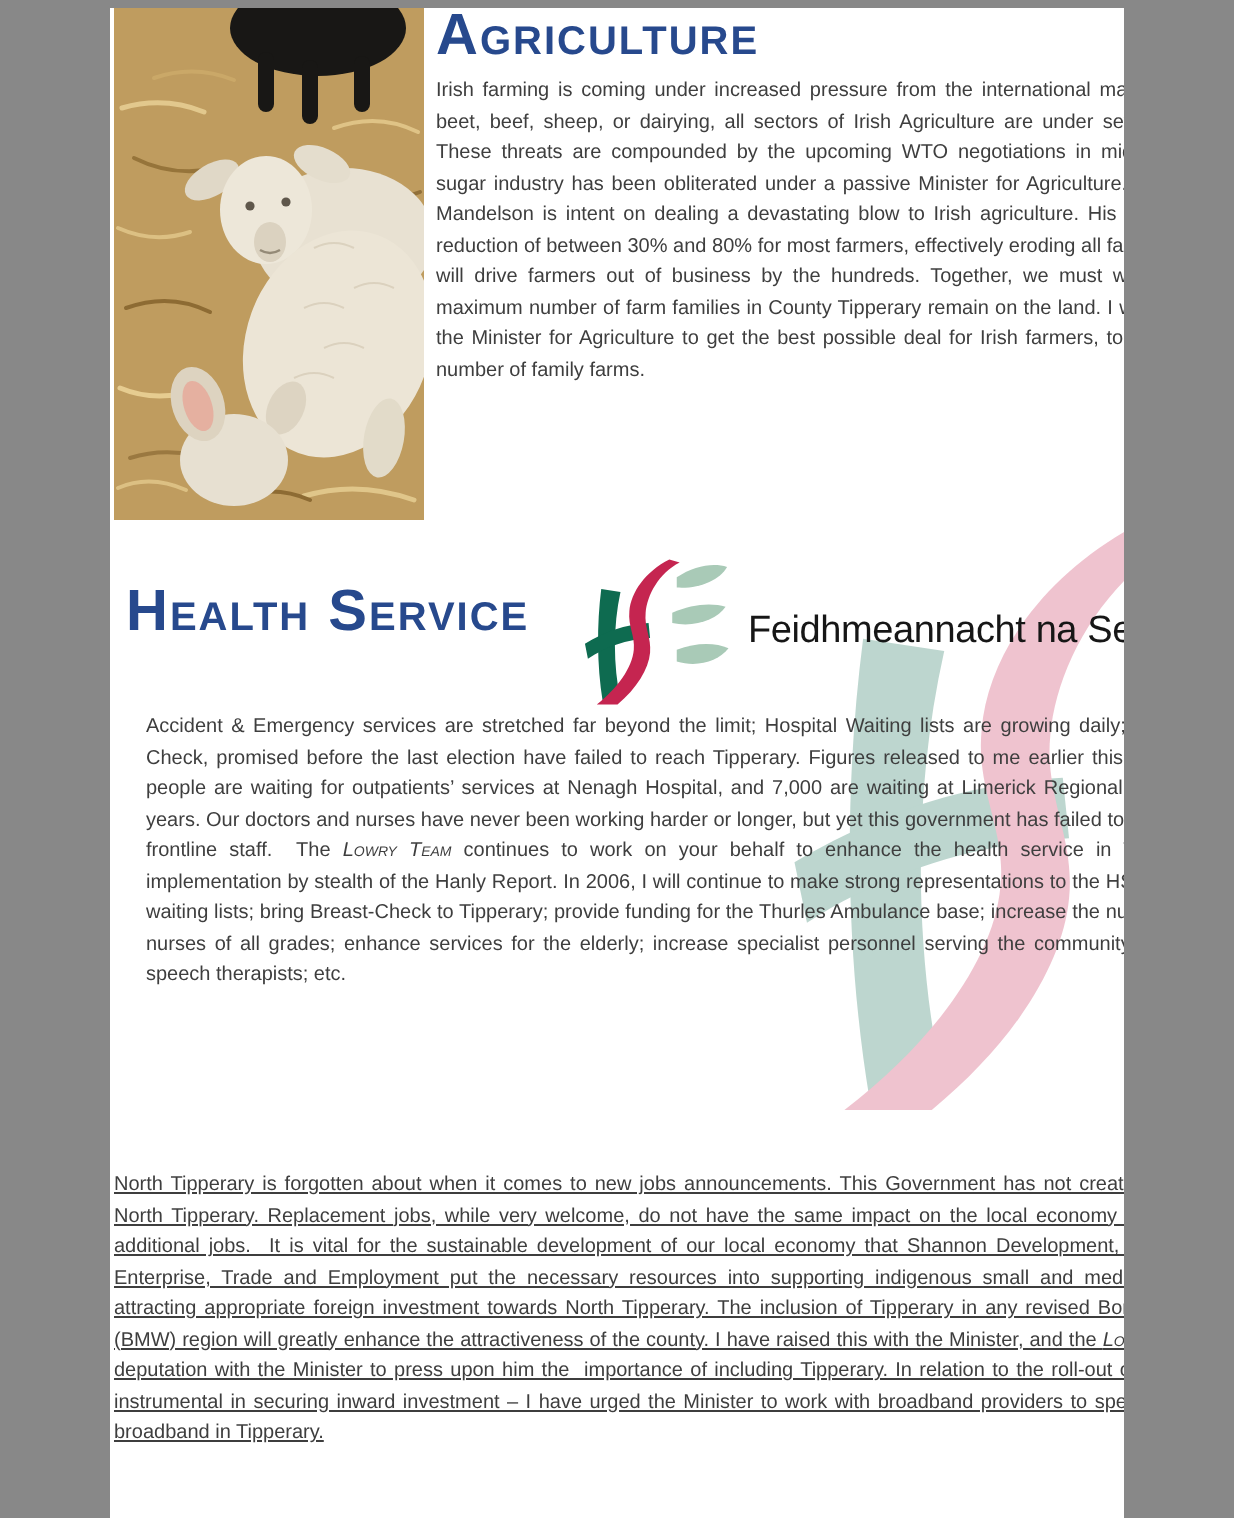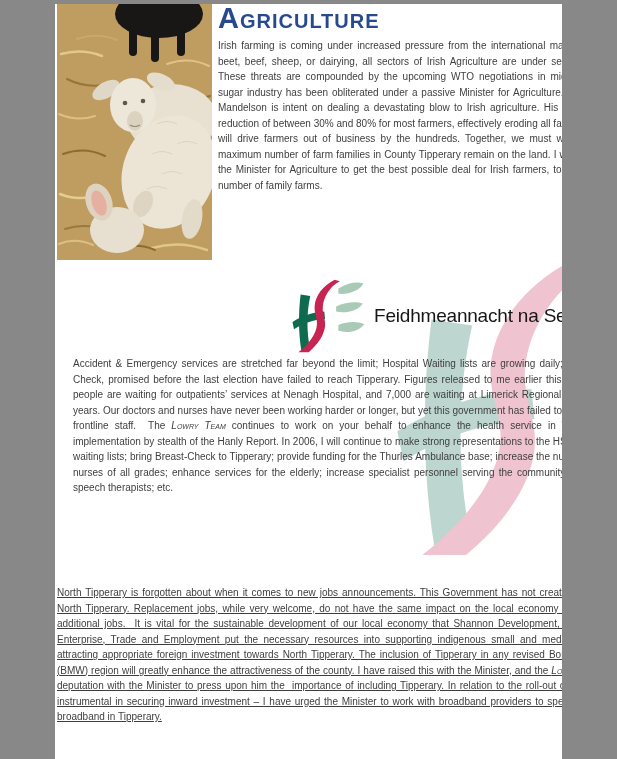--- a/index.html
+++ b/index.html
@@ -130,20 +130,21 @@
         <path d="M120,140 Q130,135 140,140"></path>
       </g>
     </svg>
   </div>
 
   <section class="agri">
     <h2 class="heading">Agriculture</h2>
     <p class="body">Irish farming is coming under increased pressure from the international markets. Whether farming beet, beef, sheep, or dairying, all sectors of Irish Agriculture are under severe threat at present.&nbsp; These threats are compounded by the upcoming WTO negotiations in mid-December 2005. The sugar industry has been obliterated under a passive Minister for Agriculture. EU Commission Peter Mandelson is intent on dealing a devastating blow to Irish agriculture. His plans mean an income reduction of between 30% and 80% for most farmers, effectively eroding all farm income. Such a drop will drive farmers out of business by the hundreds. Together, we must work to ensure that the maximum number of farm families in County Tipperary remain on the land. I will continue to pressure the Minister for Agriculture to get the best possible deal for Irish farmers, to maintain the maximum number of family farms.</p>
   </section>
 
+  <h2 class="heading health-head">Health Service</h2>
 
 
   <div class="hse-block">
     <svg class="hse-logo" viewBox="0 0 100 100">
       <use href="#hse-sym"></use>
     </svg>
     <div class="hse-text">
       <div>Feidhmeannacht na Seirbhíse Sláinte</div>
     </div>
   </div>

